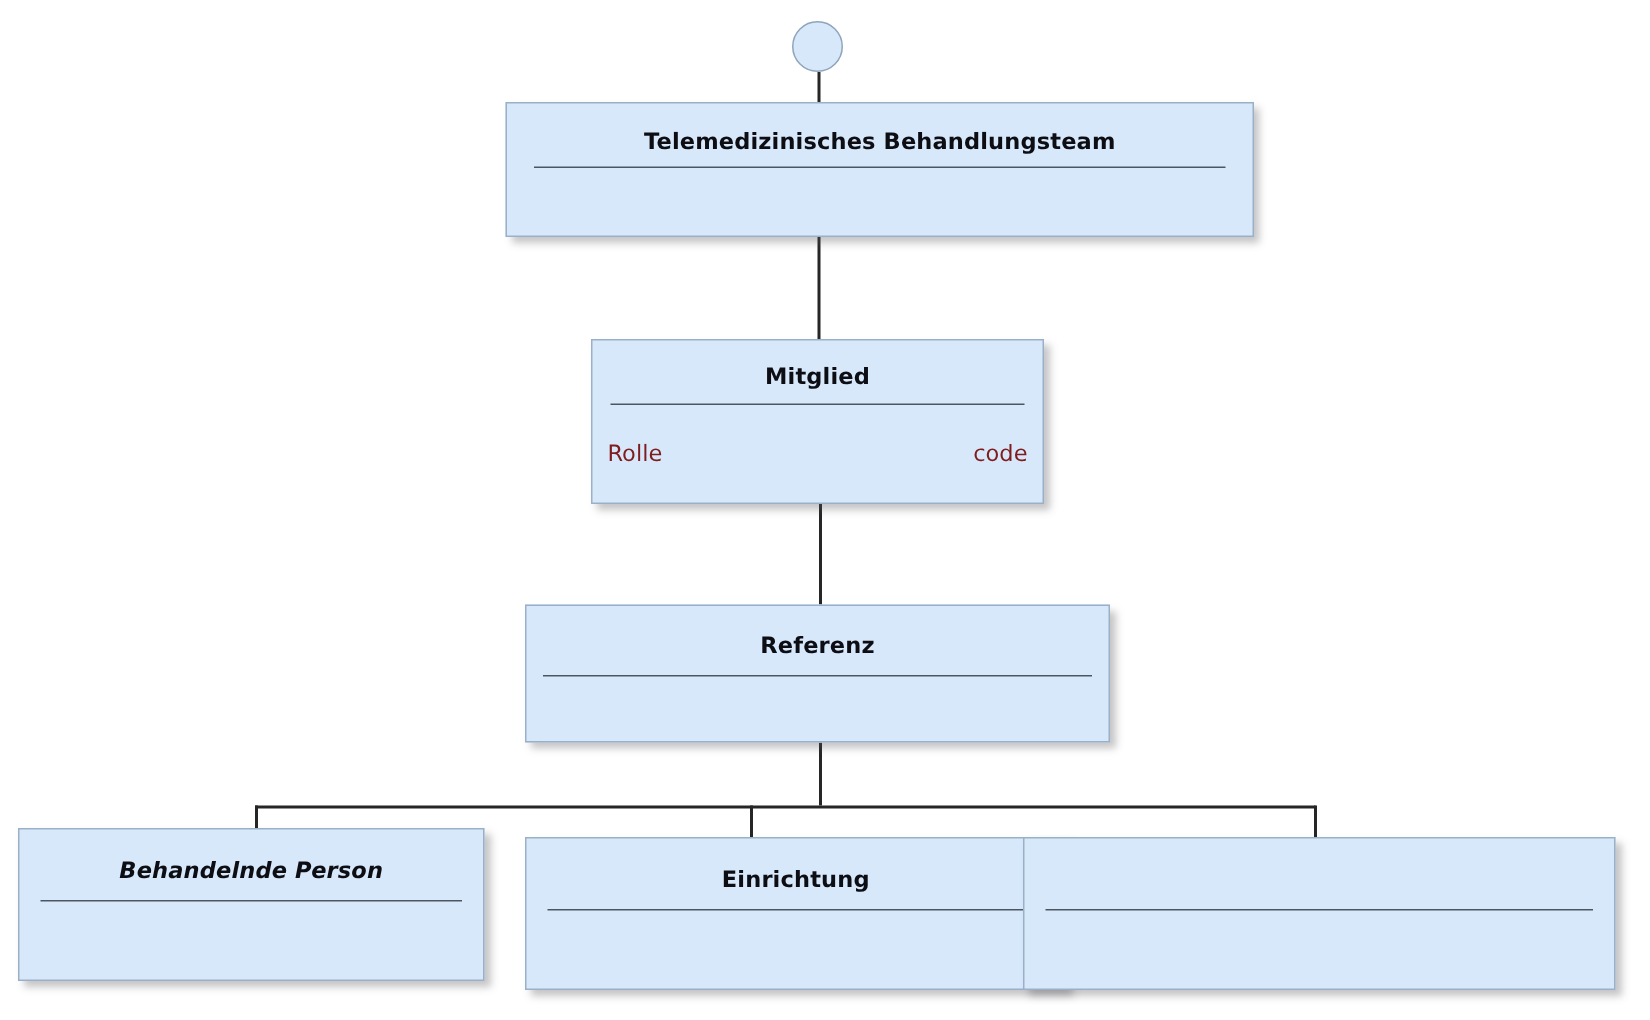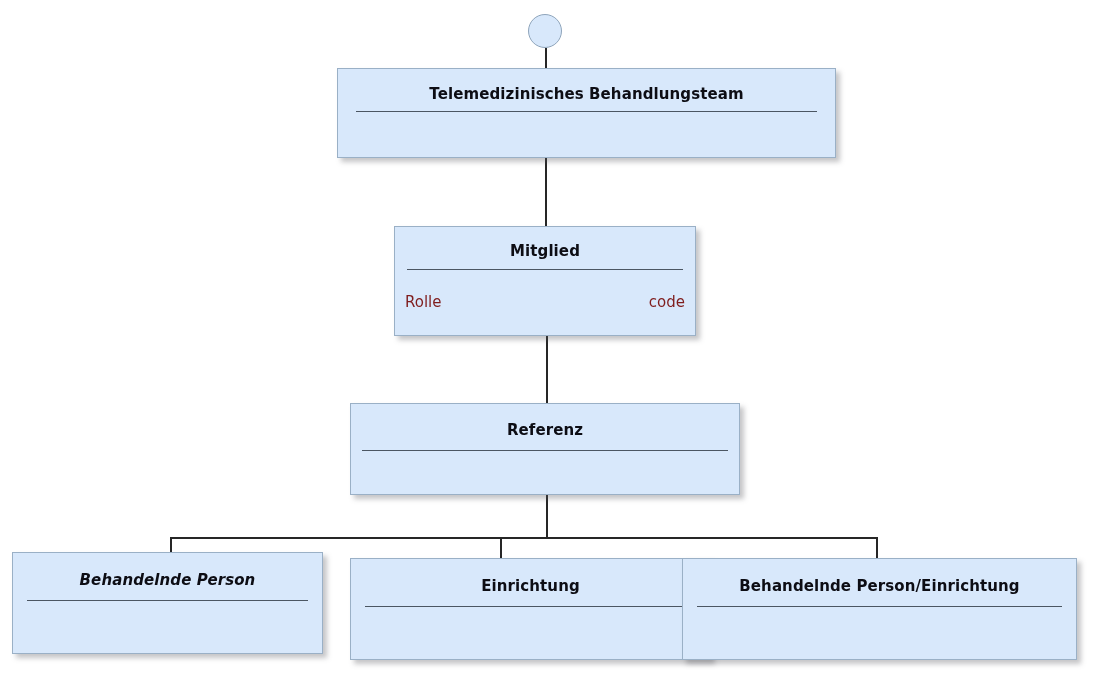--- a/index.html
+++ b/index.html
@@ -113,17 +113,16 @@
     <div class="uml-title" style="top: 18px;">Behandelnde Person</div>
     <div class="uml-sep" style="left: 14px; right: 14px; top: 47px;"></div>
   </div>
 
   <div class="uml-box" style="left: 350px; top: 558px; width: 361px; height: 102px;">
     <div class="uml-title" style="top: 18px;">Einrichtung</div>
     <div class="uml-sep" style="left: 14px; right: 14px; top: 47px;"></div>
   </div>
 
   <div class="uml-box" style="left: 682px; top: 558px; width: 395px; height: 102px;">
-    <div class="uml-title" style="top: 18px;">Behandelnde Person/Einrichtung</div>
     <div class="uml-sep" style="left: 14px; right: 14px; top: 47px;"></div>
   </div>
 
 </div>
 
 </body></html>

